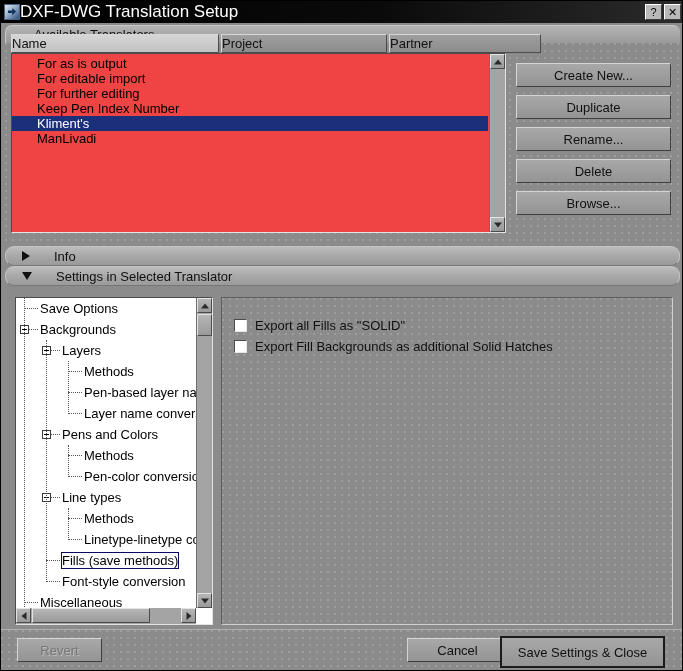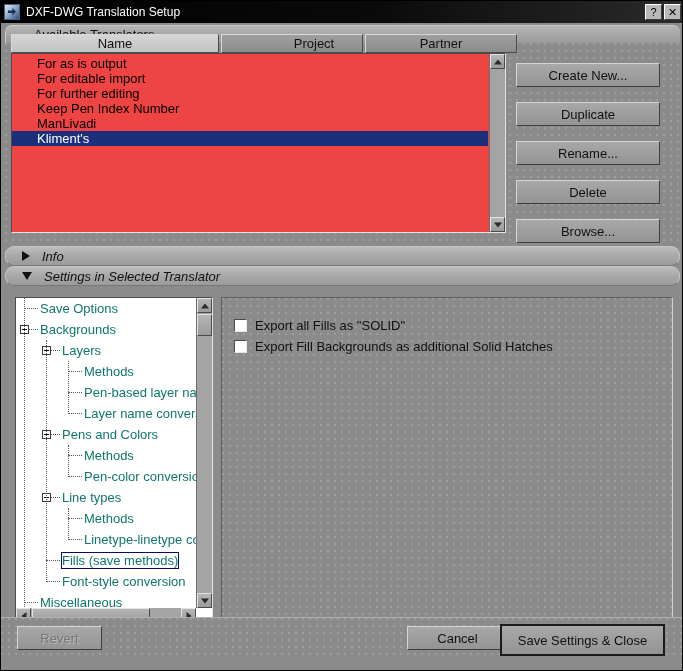--- a/index.html
+++ b/index.html
@@ -41,21 +41,21 @@
     position: relative;
     box-sizing: border-box;
   }
   #app-icon::after {
     content: "";
     position: absolute; left: 3px; top: 3px; width: 8px; height: 8px;
     background: #12305c;
     clip-path: polygon(0 30%, 55% 30%, 55% 0, 100% 45%, 55% 95%, 55% 62%, 0 62%);
   }
   #title-text {
-    color: #ffffff; font-size: 12px; margin-left: 6px;
+    color: #ffffff; font-size: 17px; 
     letter-spacing: 0px; white-space: nowrap;
   }
   .tb-btns { margin-left: auto; display: flex; gap: 2px; margin-right: 3px; }
   .tb-btn {
     width: 17px; height: 16px;
     background: #b8b8b8;
     border: 1px solid #ffffff;
     border-right-color: #3c3c3c; border-bottom-color: #3c3c3c;
     box-sizing: border-box;
     color: #000; font-size: 11px; line-height: 14px; text-align: center;
@@ -84,21 +84,21 @@
     box-sizing: border-box;
   }
 
   
   .colhdr-row { position: absolute; left: 10px; top: 33px; display: flex; }
   .colhdr {
     height: 19px; box-sizing: border-box;
     background: linear-gradient(to bottom,#9f9f9f 0%, #8c8c8c 100%);
     border: 1px solid #d8d8d8;
     border-right-color: #4b4b4b; border-bottom-color: #4b4b4b;
-    font-size: 13px; color: #111; text-align: center; line-height: 17px;
+    font-size: 13px; color: #111; text-align: left; line-height: 17px;
     margin-right: 2px;
     cursor: default;
   }
   .colhdr.active {
     background: linear-gradient(to bottom,#d6d6d6 0%, #c2c2c2 100%);
   }
 
   
   #listbox {
     position: absolute; left: 10px; top: 52px; width: 495px; height: 180px;
@@ -163,53 +163,53 @@
     text-align: center;
     cursor: default;
     font-family: "Liberation Sans", sans-serif;
     display: flex; align-items: center; justify-content: center;
   }
   .btn.disabled { color: #767676; text-shadow: 1px 1px 0 #bdbdbd; }
   .btn.default {
     border: 2px solid #1b1b1b;
   }
   #side-buttons { position: absolute; left: 515px; top: 62px; width: 155px; }
-  #side-buttons .btn { width: 144px; height: 24px; margin-bottom: 15px; }
+  #side-buttons .btn { width: 155px; height: 24px; margin-bottom: 8px; }
 
   
   .sectbar {
     position: absolute; left: 4px; width: 675px; height: 20px;
     background: linear-gradient(to bottom,#bdbdbd 0%, #a8a8a8 50%, #9b9b9b 100%);
     border-radius: 9px;
     box-sizing: border-box;
     border: 1px solid #c4c4c4;
     border-bottom-color: #777;
     display: flex; align-items: center;
     cursor: default;
   }
   .sectbar .tri { margin-left: 16px; width: 0; height: 0; }
   .tri-right { border-top: 5px solid transparent; border-bottom: 5px solid transparent; border-left: 8px solid #111; }
   .tri-down  { border-left: 5px solid transparent; border-right: 5px solid transparent; border-top: 8px solid #111; }
-  .sectbar .lbl { margin-left: 12px; font-size: 13px; color: #111; font-style: italic; }
+  .sectbar .lbl { margin-left: 24px; font-size: 13px; color: #111; }
 
   
   #treebox {
     position: absolute; left: 14px; top: 296px; width: 198px; height: 328px;
     background: #ffffff;
     border: 1px solid #4b4b4b;
     border-right-color: #e2e2e2; border-bottom-color: #e2e2e2;
     box-sizing: border-box;
     overflow: hidden;
   }
   #tree-items {
     position: absolute; left: 0; top: 0; right: 16px; bottom: 16px;
     overflow: hidden;
   }
   .tnode {
-    height: 21px; line-height: 21px; font-size: 13px; color: #0f766e;
+    height: 21px; line-height: 21px; font-size: 13px; color: #000000;
     white-space: nowrap; position: relative; cursor: default;
   }
   .tnode .tlabel { position: relative; }
   .tnode.focus .tlabel {
     outline: 1px solid #0a0a64;
     background: #ffffff;
   }
   .tline-v {
     position: absolute; width: 0; border-left: 1px dotted #555; top: 0; bottom: 0;
   }
@@ -240,21 +240,21 @@
     width: 13px; height: 13px; background: #fff;
     border: 1px solid #4b4b4b;
     border-right-color: #e8e8e8; border-bottom-color: #e8e8e8;
     box-sizing: border-box; flex: none;
     cursor: default;
   }
   .cbrow .cblabel { font-size: 13px; color: #111; margin-left: 8px; white-space: nowrap; }
 
   
   #bottombar {
-    position: absolute; left: 0; bottom: 12px; width: 681px; height: 40px;
+    position: absolute; left: 0; bottom: 0; width: 681px; height: 40px;
     border-top: 1px solid #b0b0b0;
     margin-top: 24px;
   }
   #btn-revert { position: absolute; left: 16px; top: 8px; width: 85px; height: 24px; }
   #btn-cancel { position: absolute; left: 406px; top: 8px; width: 101px; height: 24px; }
   #btn-save   { position: absolute; left: 499px; top: 6px; width: 165px; height: 32px; }
 </style>
 </head>
 <body>
 
@@ -271,32 +271,32 @@
 
   <div id="grp-avail">
     <div id="grp-avail-header">
       <span>Available Translators</span>
     </div>
     <div id="grp-avail-body" class="tex"></div>
   </div>
 
   <div class="colhdr-row" id="colhdr-row">
       <div class="colhdr active" style="width: 208px;">Name</div>
-      <div class="colhdr" style="width: 142px; padding-left: 44px;">Project</div>
+      <div class="colhdr" style="width: 166px;">Project</div>
       <div class="colhdr" style="width: 152px;">Partner</div>
     </div>
 
   <div id="listbox">
     <div id="list-items">
         <div class="litem"><span>For as is output</span></div>
         <div class="litem"><span>For editable import</span></div>
         <div class="litem"><span>For further editing</span></div>
         <div class="litem"><span>Keep Pen Index Number</span></div>
+        <div class="litem sel"><span>Kliment's</span></div>
         <div class="litem"><span>ManLivadi</span></div>
-        <div class="litem sel"><span>Kliment's</span></div>
       </div>
     <div class="sb-v">
       <div class="sb-btn" style="top:0;left:0;">
           <i class="ar ar-up"></i>
         </div>
       <div class="sb-btn" style="bottom:0;left:0;">
           <i class="ar ar-down"></i>
         </div>
     </div>
   </div>

